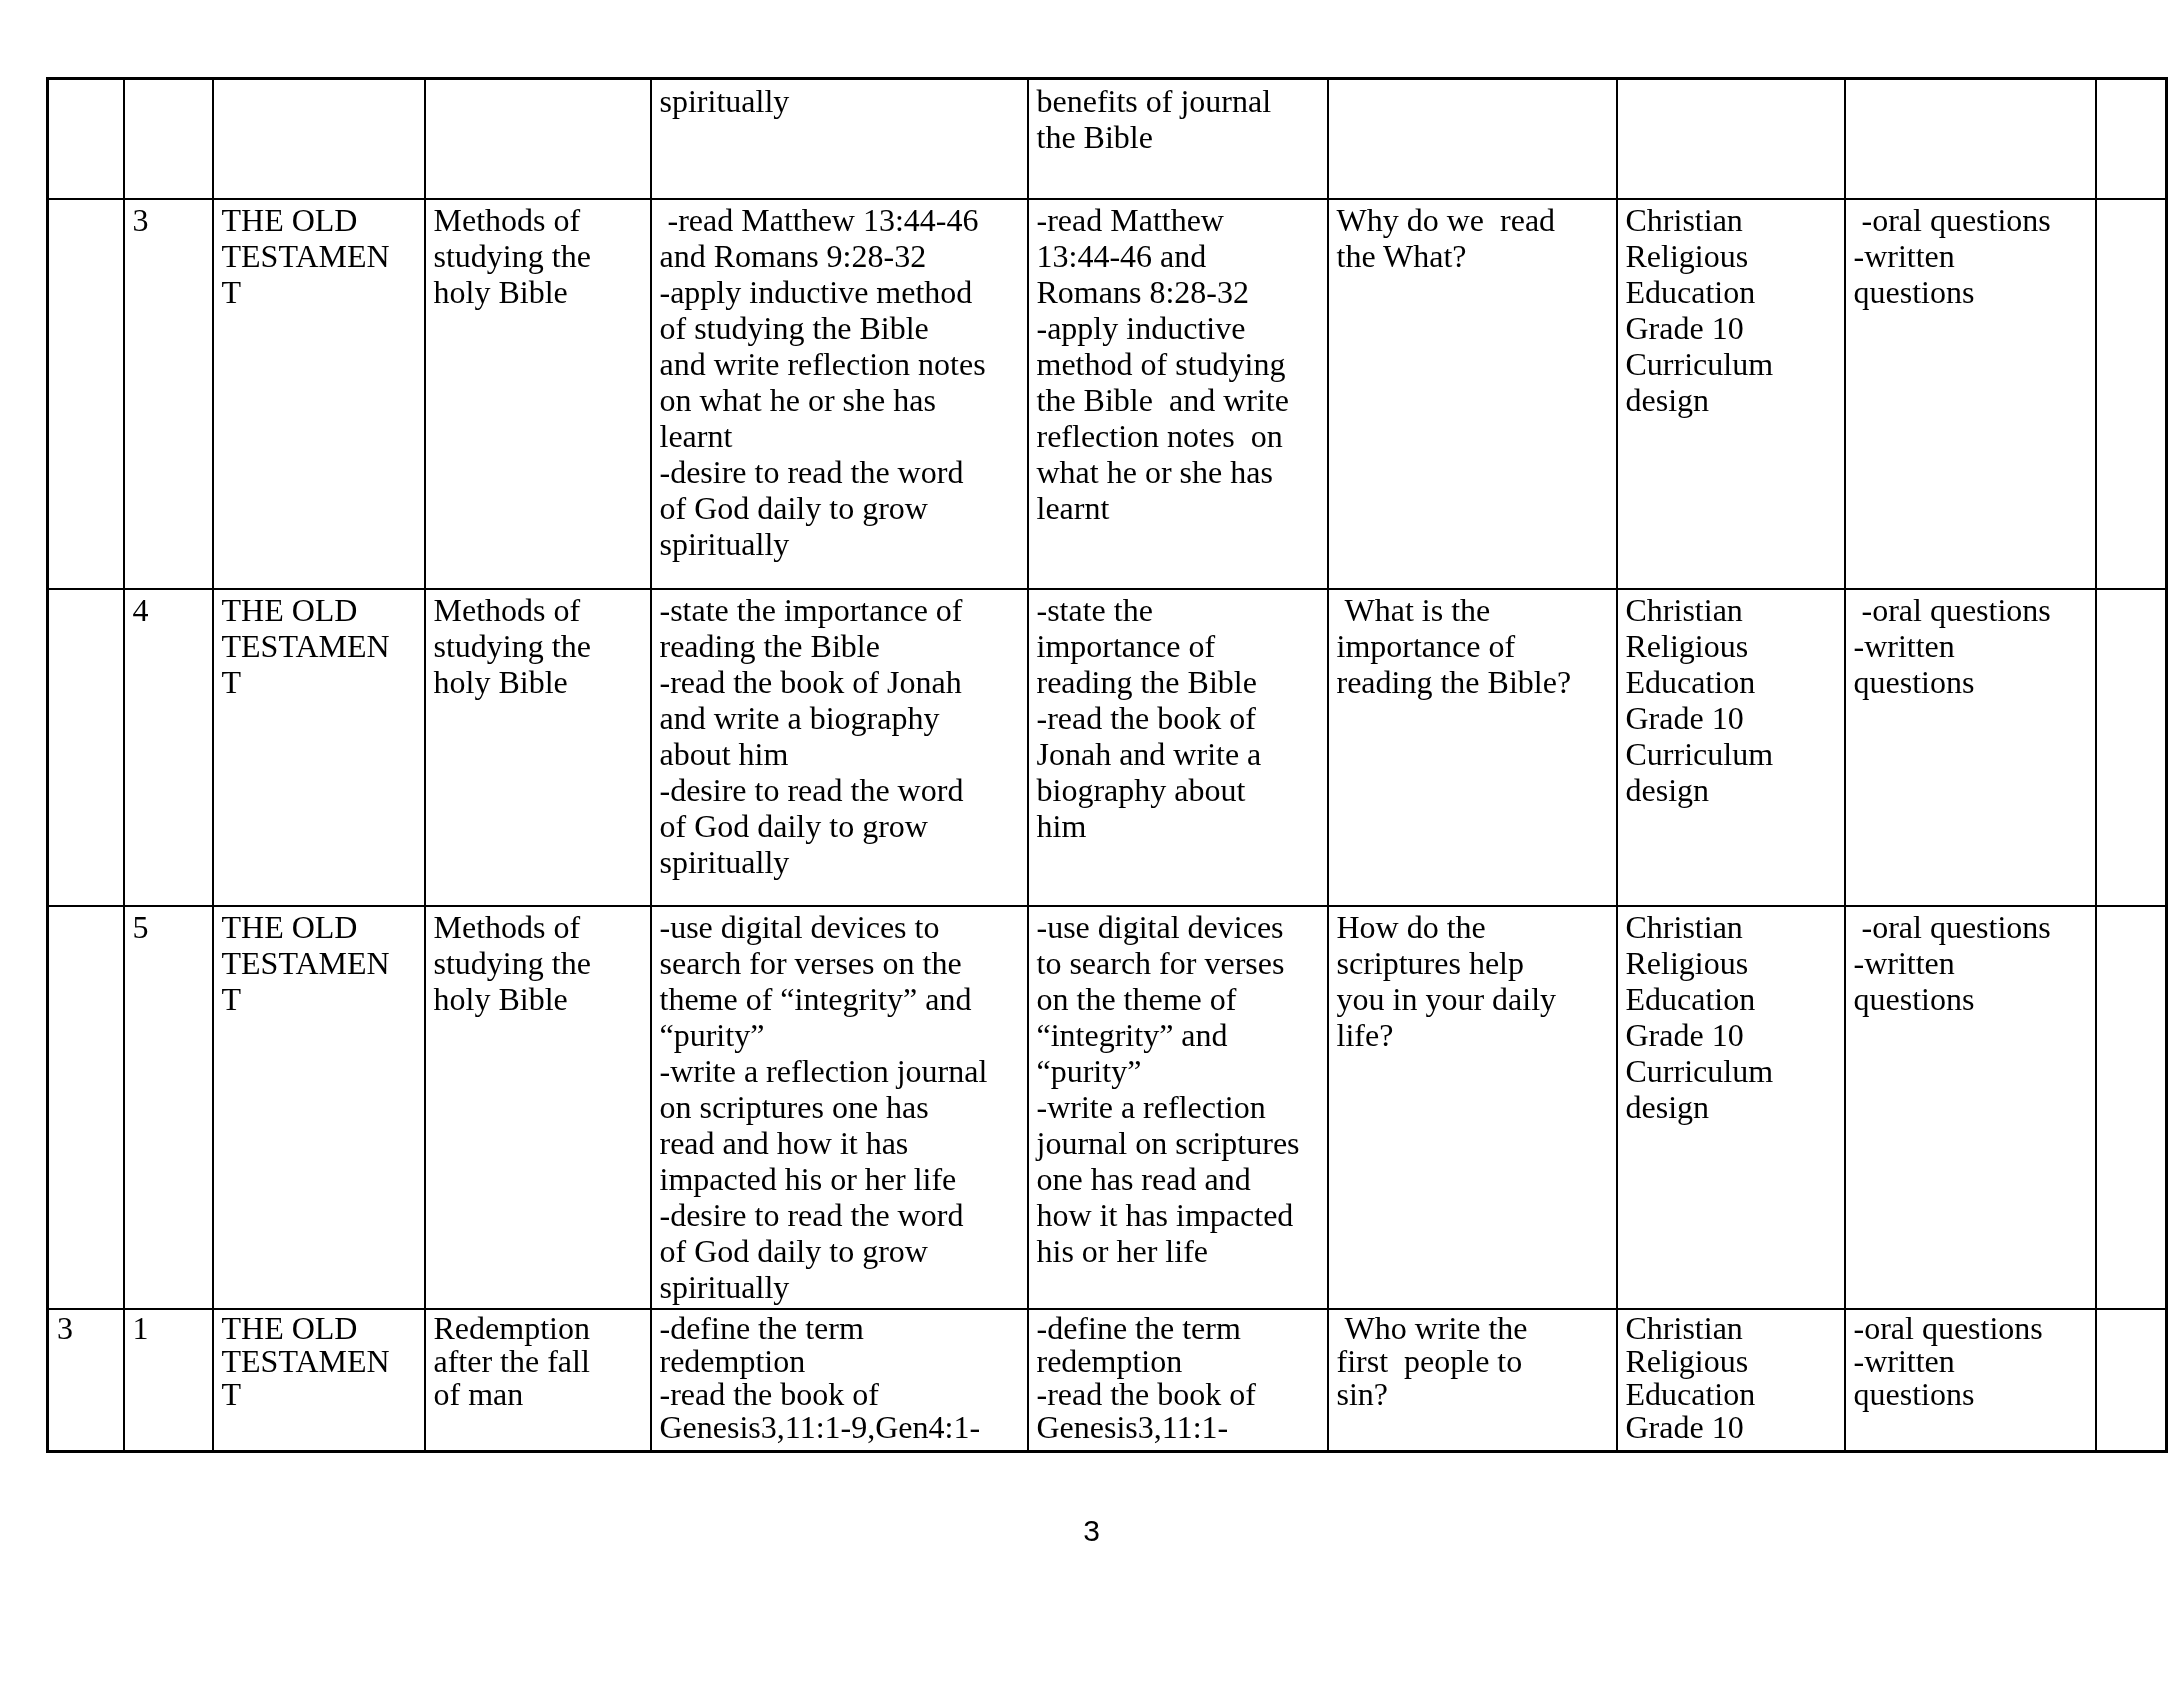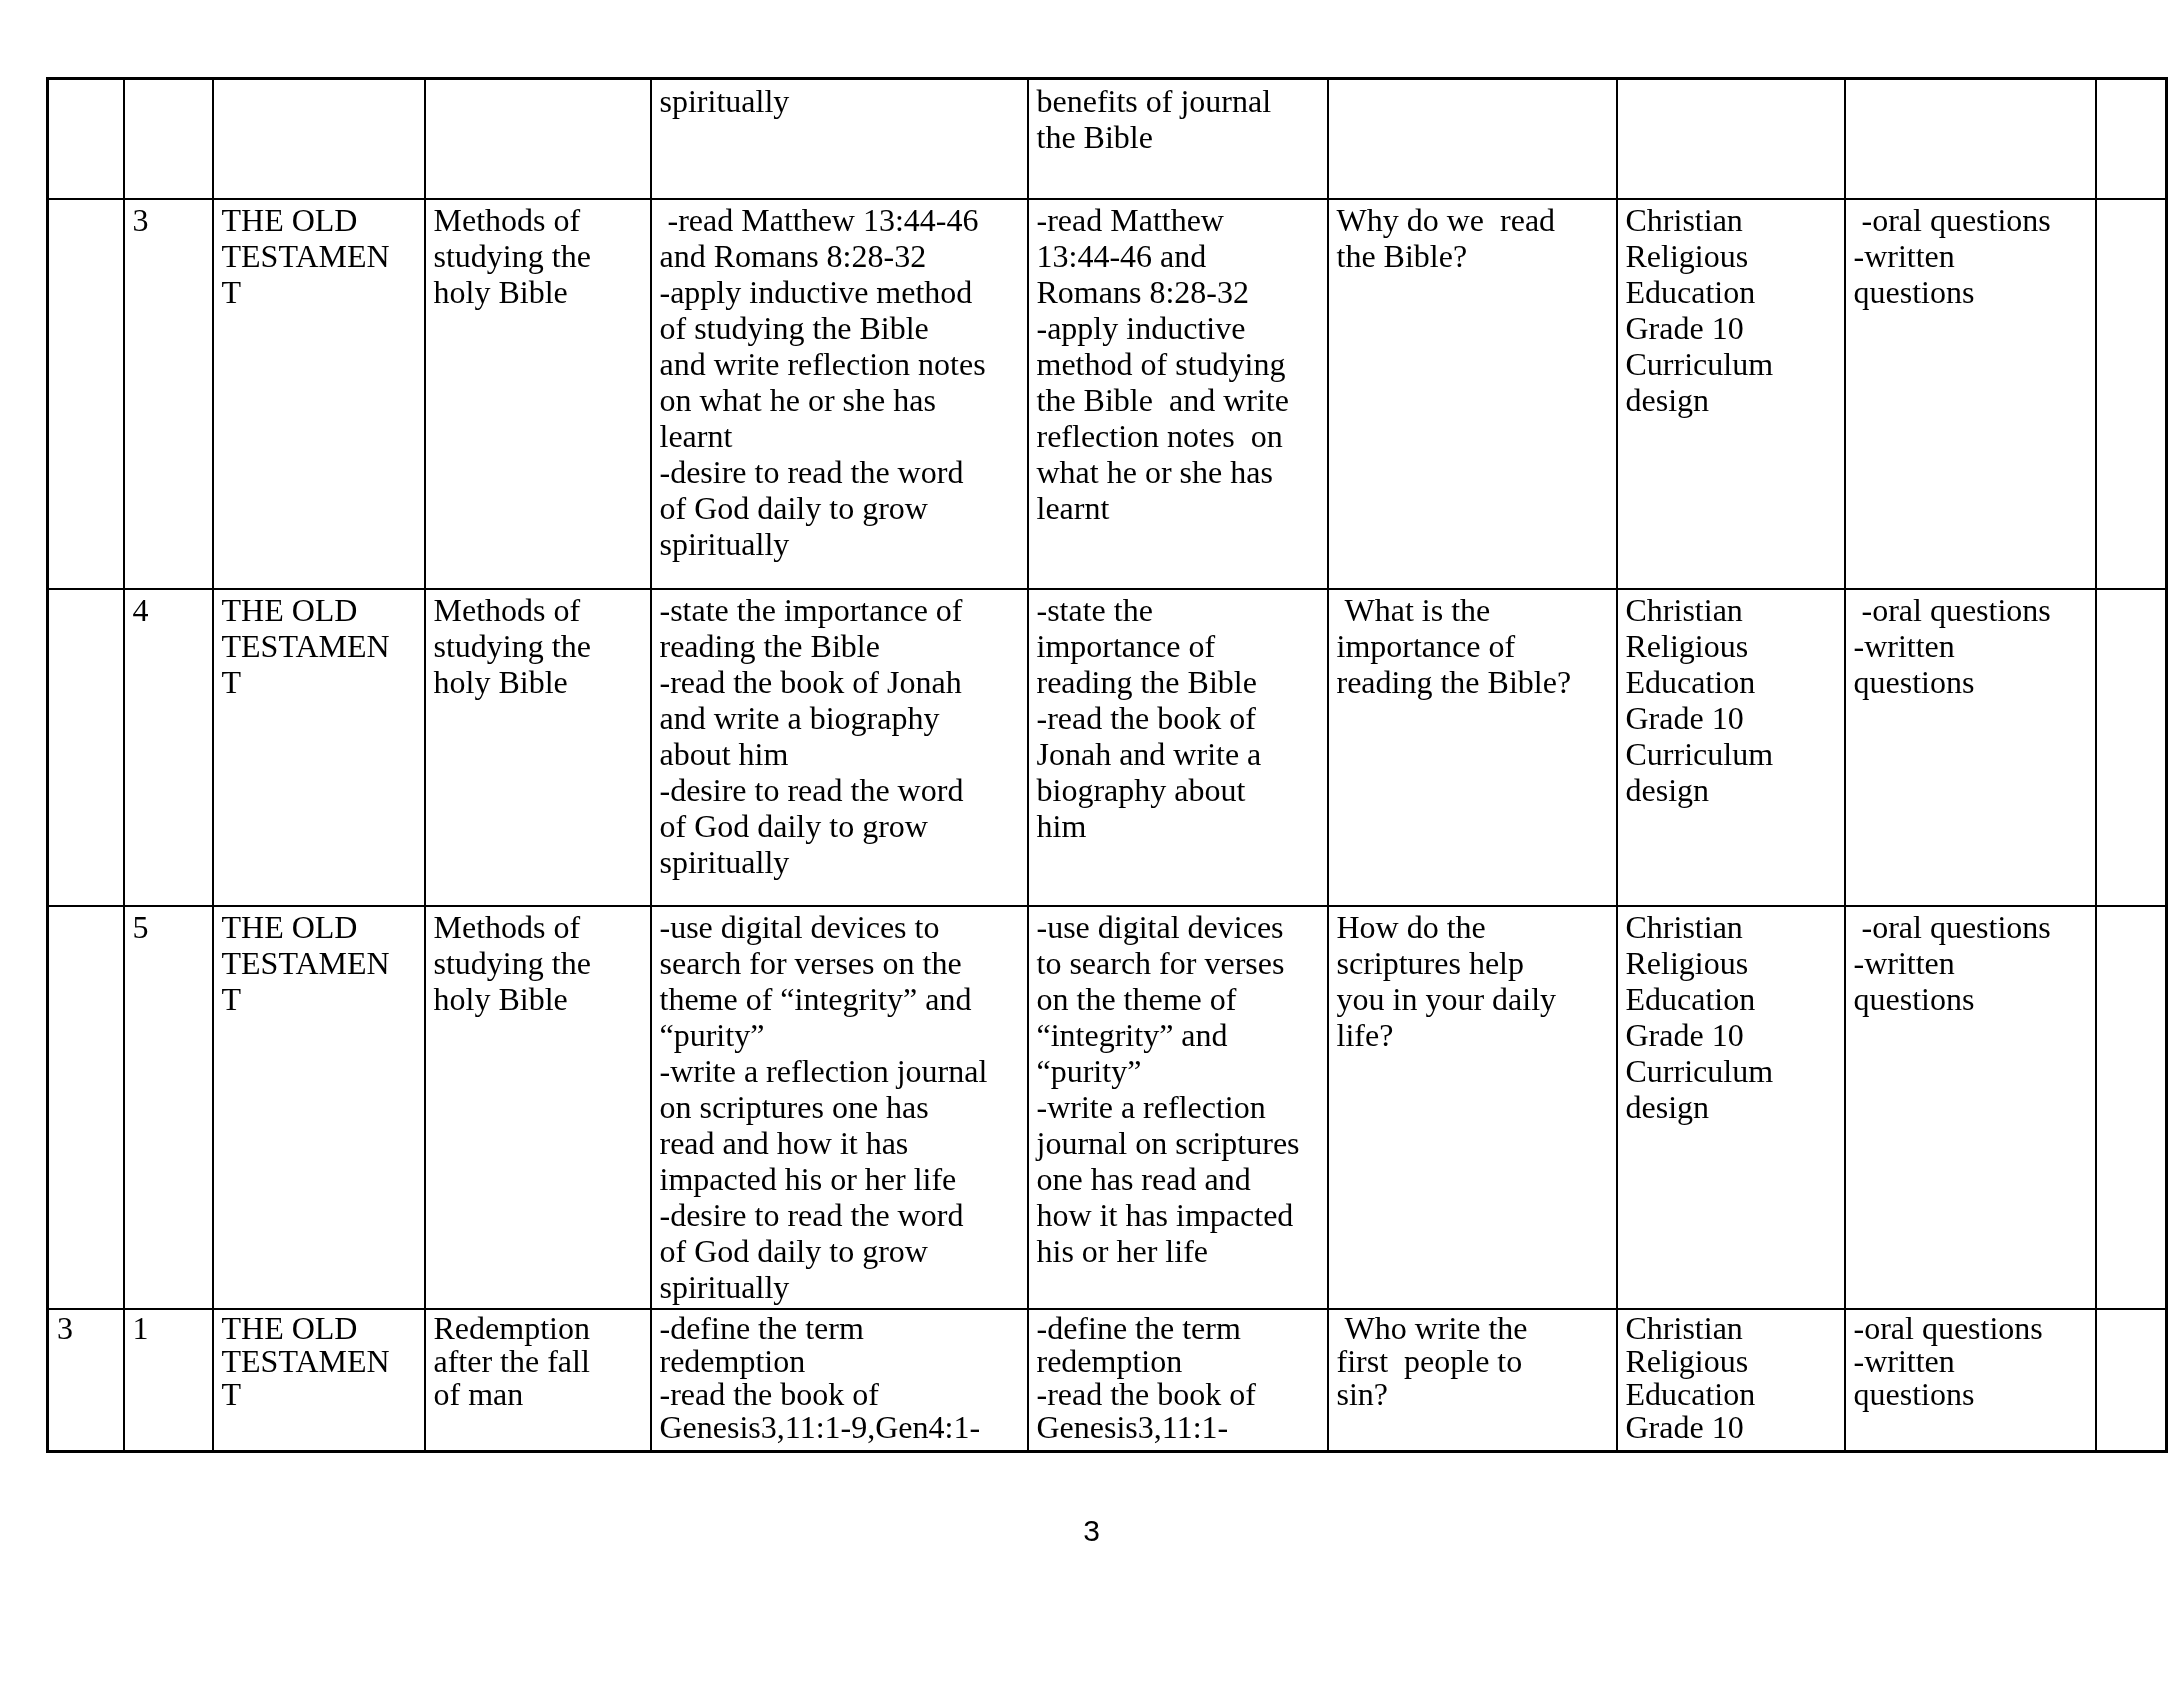--- a/index.html
+++ b/index.html
@@ -90,40 +90,40 @@
       <tr class="r1">
         <td class="c-week"></td>
         <td class="c-lesson">3</td>
         <td class="c-topic">THE OLD
 TESTAMEN
 T</td>
         <td class="c-subtopic">Methods of
 studying the
 holy Bible</td>
         <td class="c-outcomes"> -read Matthew 13:44-46
-and Romans 8:28-32
+and Romans 9:28-32
 -apply inductive method
 of studying the Bible
 and write reflection notes
 on what he or she has
 learnt
 -desire to read the word
 of God daily to grow
 spiritually</td>
         <td class="c-experiences">-read Matthew
 13:44-46 and
 Romans 8:28-32
 -apply inductive
 method of studying
 the Bible  and write
 reflection notes  on
 what he or she has
 learnt</td>
         <td class="c-inquiry">Why do we  read
-the Bible?</td>
+the What?</td>
         <td class="c-resources">Christian
 Religious
 Education
 Grade 10
 Curriculum
 design</td>
         <td class="c-assessment"> -oral questions
 -written
 questions</td>
         <td class="c-remarks"></td>

